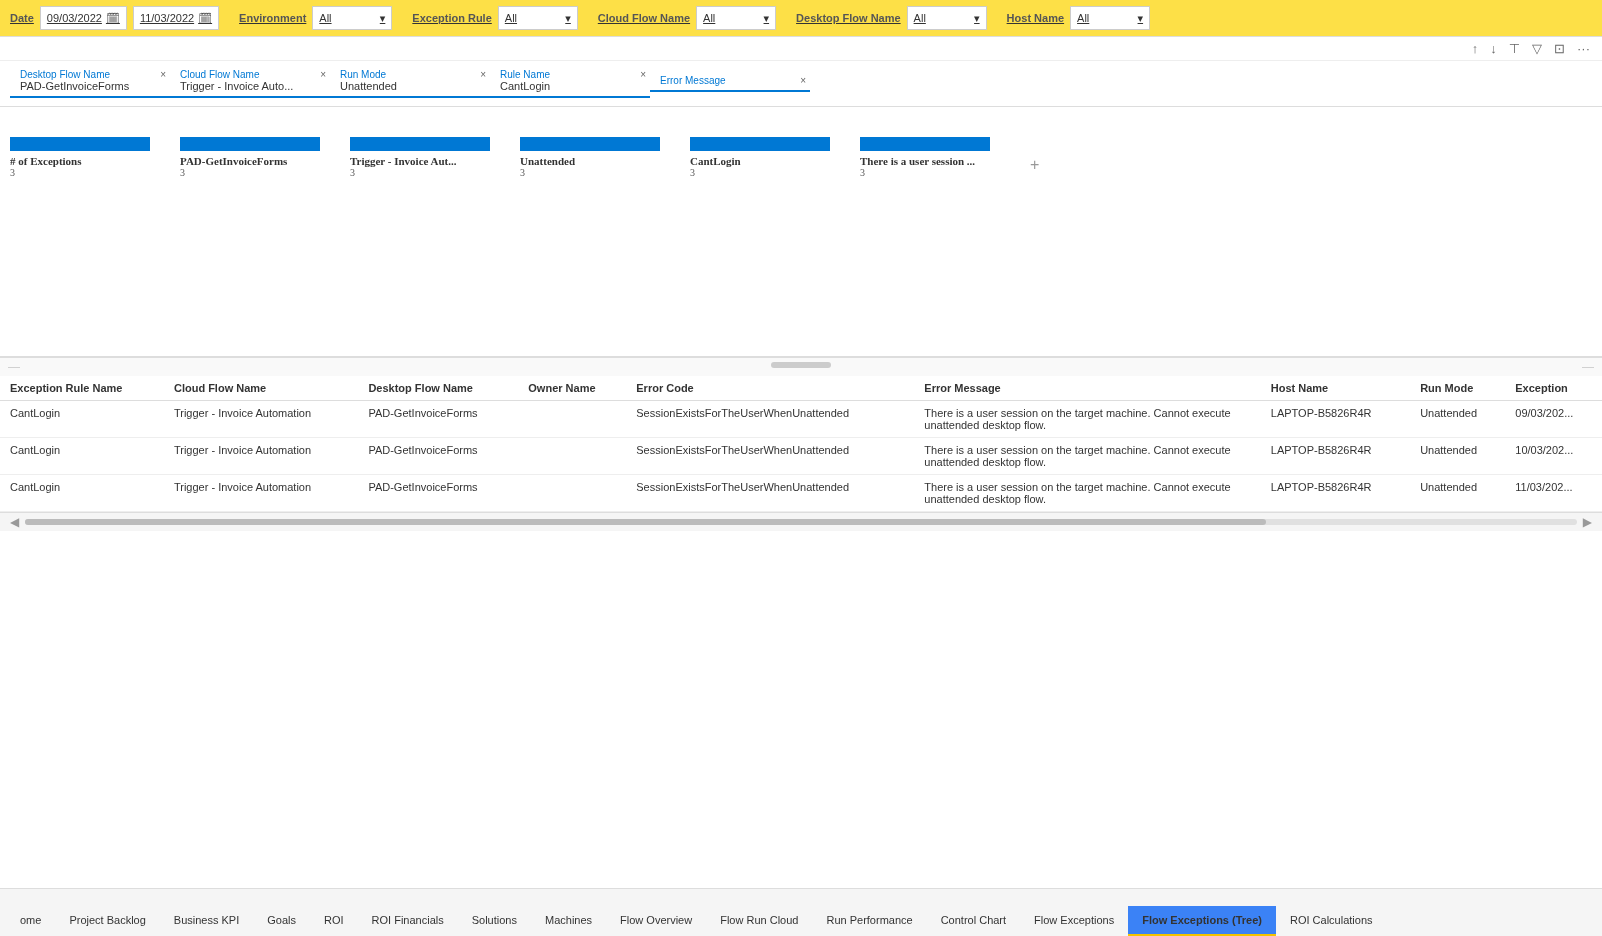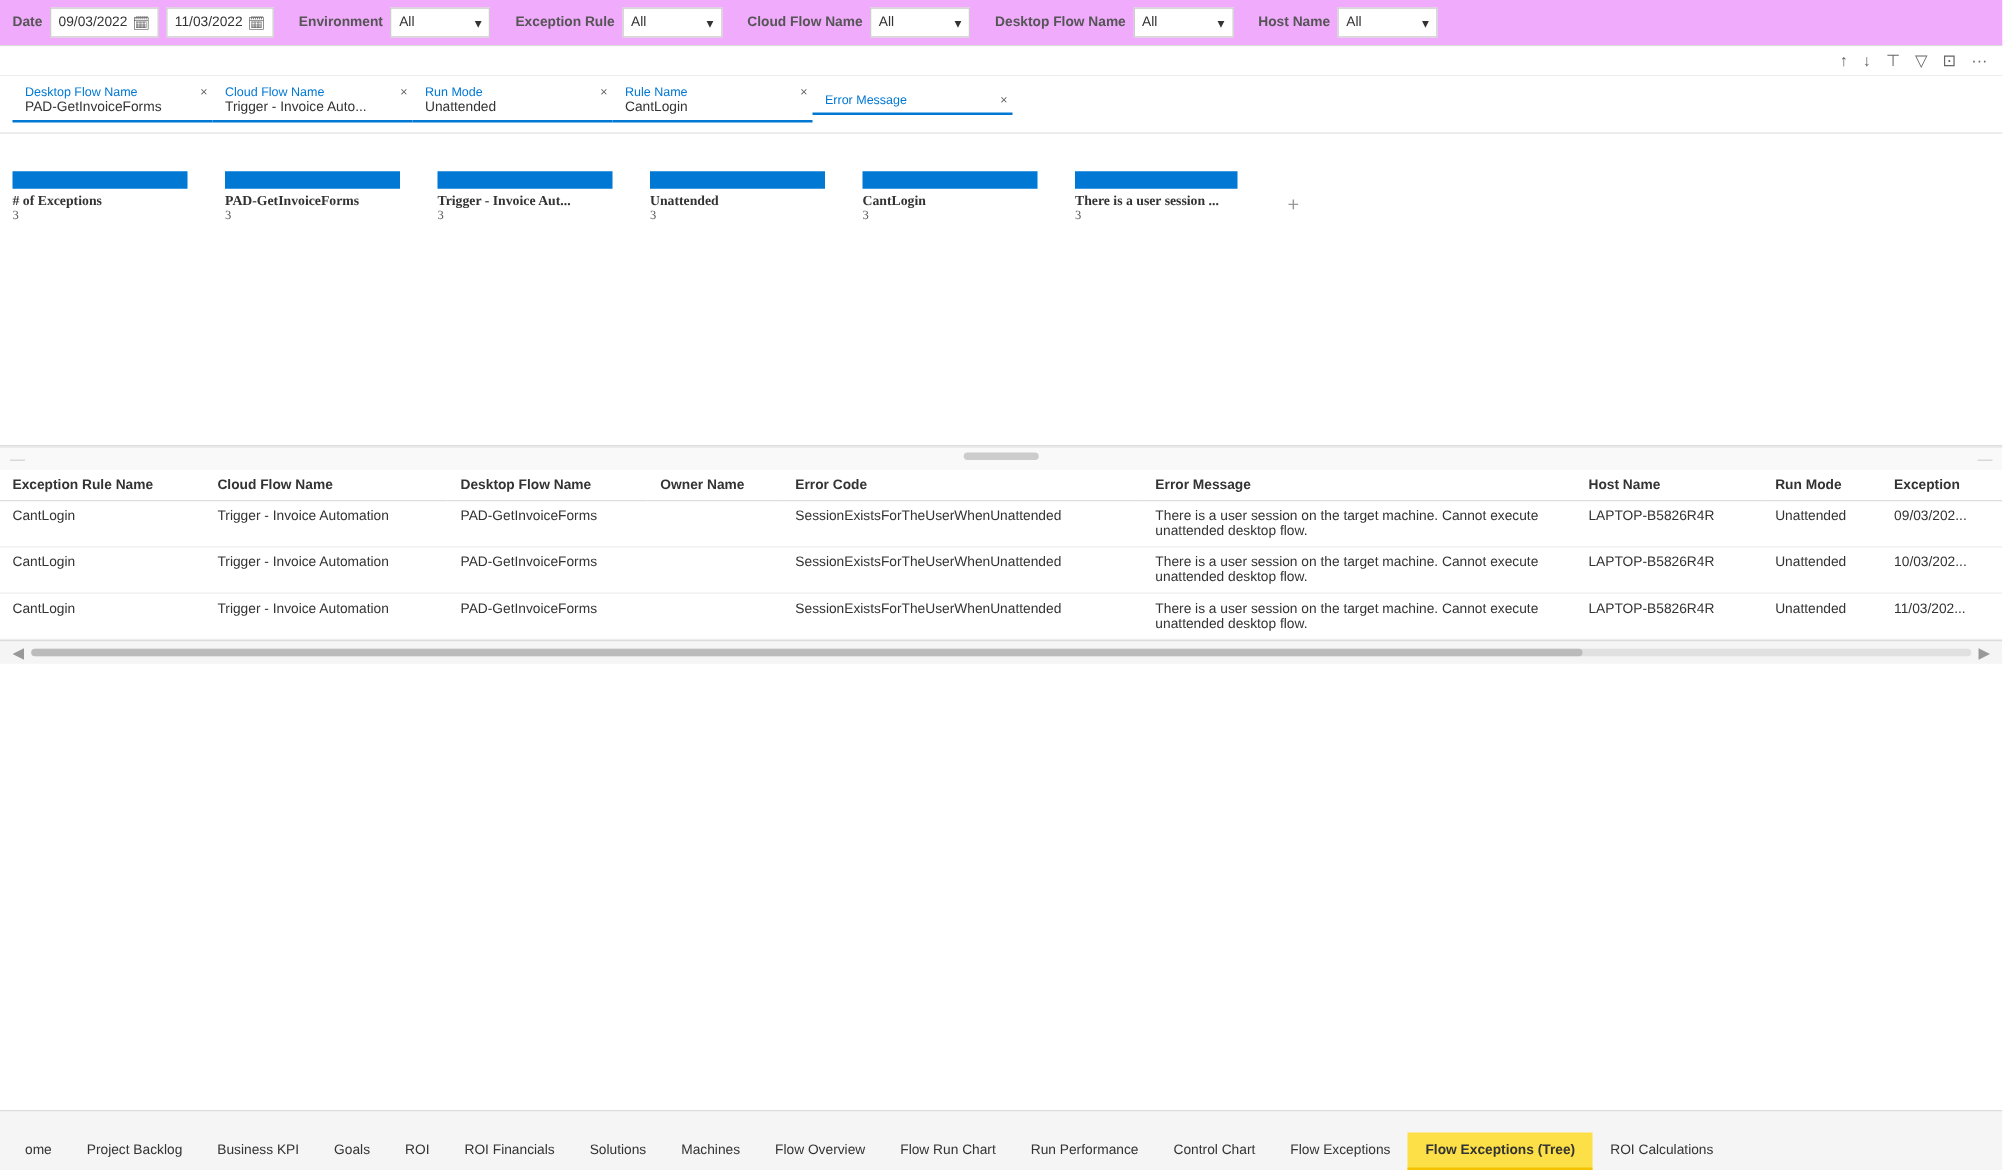--- a/index.html
+++ b/index.html
@@ -4,21 +4,22 @@
   <style>
     * { box-sizing: border-box; margin: 0; padding: 0; }
     body { font-family: 'Segoe UI', Arial, sans-serif; font-size: 12px; background: #fff; color: #333; overflow: hidden; width: 1602px; height: 936px; }
 
     
     .filter-bar {
       display: flex;
       border-bottom: 1px solid #ddd;
       padding: 6px 10px;
       gap: 20px;
-      background: #f0abfc;
+      background: #fde047;
+      text-decoration: underline;
     }
     .filter-group {
       display: flex;
       align-items: center;
       gap: 6px;
     }
     .filter-label {
       font-size: 11px;
       font-weight: 600;
       color: #555;
@@ -209,21 +210,21 @@
       padding: 8px 14px;
       font-size: 11px;
       cursor: pointer;
       white-space: nowrap;
       color: #333;
       border-bottom: 2px solid transparent;
     }
     .tab-item.active {
       border-bottom: 2px solid #f4c300;
       font-weight: 600;
-      background: #fde047;
+      background: #3b82f6;
     }
 
     .main-container {
       display: flex;
       flex-direction: column;
       height: 936px;
     }
 
     .horizontal-scroll {
       display: flex;
@@ -438,21 +439,21 @@
   <div class="bottom-tabs" id="bottom-tabs-container">
   <div class="tab-item">ome</div>
       <div class="tab-item">Project Backlog</div>
       <div class="tab-item">Business KPI</div>
       <div class="tab-item">Goals</div>
       <div class="tab-item">ROI</div>
       <div class="tab-item">ROI Financials</div>
       <div class="tab-item">Solutions</div>
       <div class="tab-item">Machines</div>
       <div class="tab-item">Flow Overview</div>
-      <div class="tab-item">Flow Run Chart</div>
+      <div class="tab-item">Flow Run Cloud</div>
       <div class="tab-item">Run Performance</div>
       <div class="tab-item">Control Chart</div>
       <div class="tab-item">Flow Exceptions</div>
       <div class="tab-item active">Flow Exceptions (Tree)</div>
       <div class="tab-item">ROI Calculations</div>
     </div>
 
 </div>
 
 </body></html>

